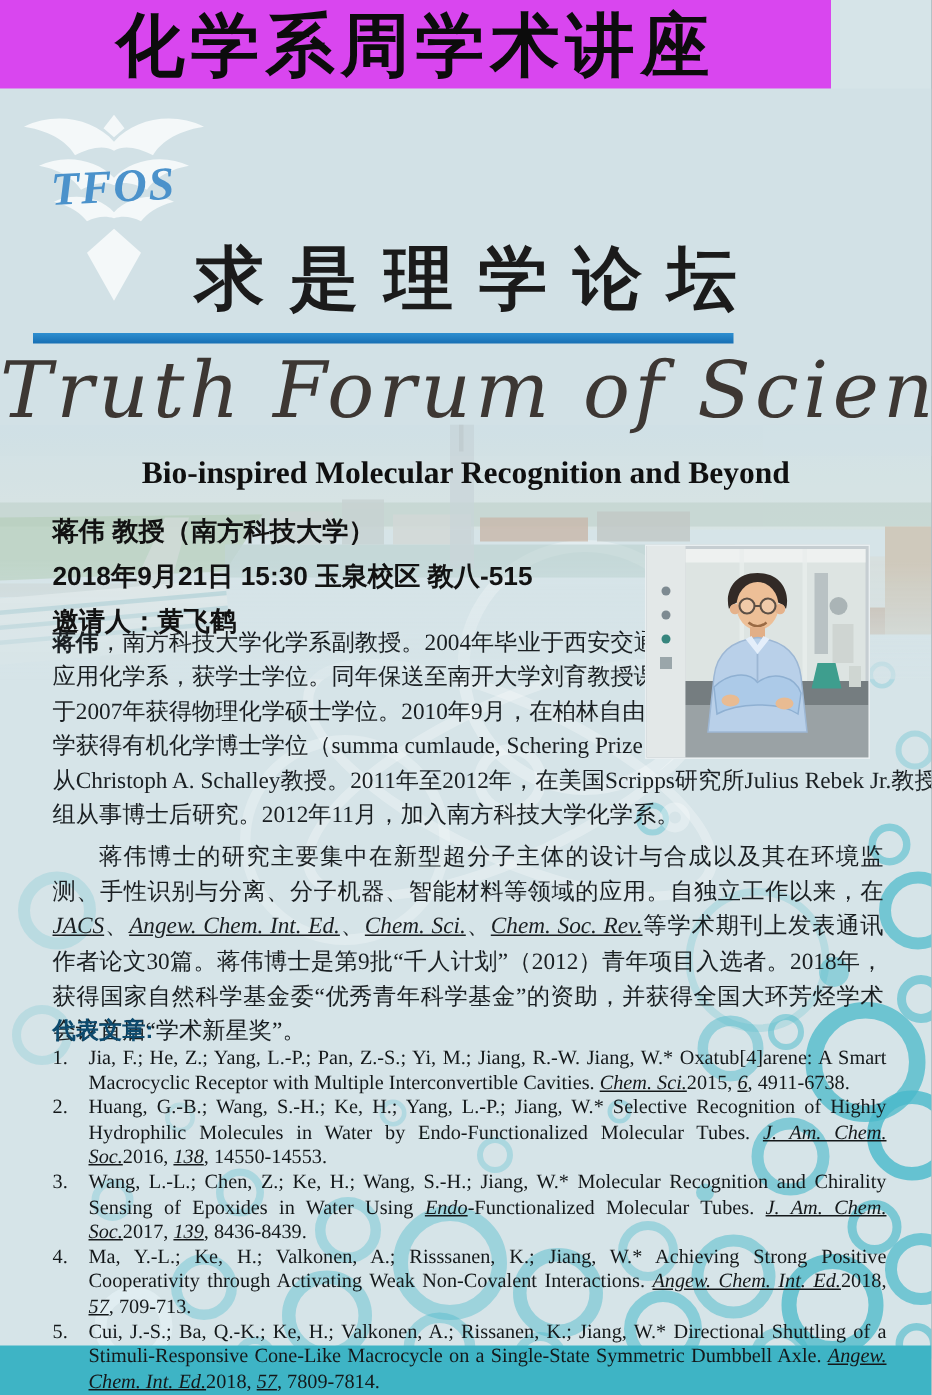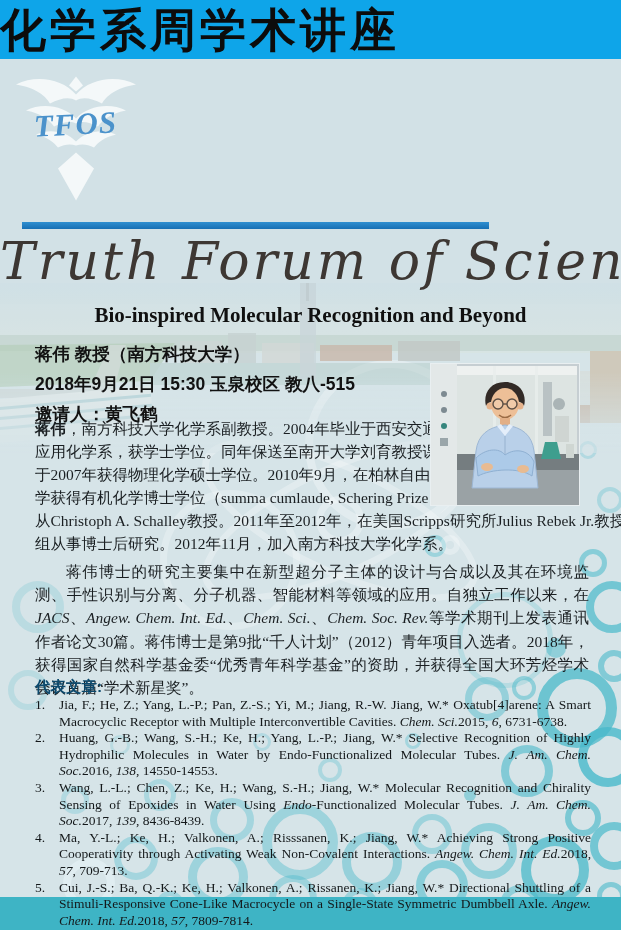--- a/index.html
+++ b/index.html
@@ -3,22 +3,22 @@
 <meta charset="utf-8">
 <style>
   html,body{margin:0;padding:0;background:#9aa7ac;}
   .poster{
     position:relative; width:621px; height:930px; margin:0 auto;
     background:#d6e4e8; overflow:hidden;
     font-family:"Liberation Serif", serif; color:#141414;
   }
   
   .top-bar{
-    position:absolute; top:0; left:0; width:621px; height:59px;
-    background:#0ea5e9; display:flex; align-items:center; justify-content:flex-start;
+    position:absolute; top:0; left:0; width:554px; height:59px;
+    background:#d946ef; display:flex; align-items:center; justify-content:center;
     z-index:6;
   }
   .top-bar-title{
     font-family:"Liberation Sans", sans-serif; font-weight:700;
     font-size:46px; letter-spacing:4px; color:#0c0c0c; white-space:nowrap; line-height:1;
   }
   
   .banner{position:absolute; top:59px; left:0; width:621px; height:245px; background:#d2e1e6; z-index:1;}
   .logo{position:absolute; top:13px; left:6px; width:140px; height:135px; z-index:3;}
   .forum-cn{
@@ -68,21 +68,21 @@
     font-family:"Liberation Sans", sans-serif; font-weight:700; font-size:15.5px; color:#0c4a6e;
   }
   .pub-list{
     position:absolute; top:697px; left:35px; width:556px;
     font-size:13.5px; line-height:16.6px; color:#14181a;
   }
   .pub-item{display:flex;}
   .pub-num{flex:0 0 24px;}
   .pub-text{flex:1; text-align:justify;}
   .b{font-weight:400;}
-  .i{font-style:italic;}
+  .i{font-style:italic;text-decoration:underline;}
   
   .bottom-bar{position:absolute; top:897px; left:0; width:621px; height:33px; background:#3eb4c5; z-index:2;}
 </style>
 </head>
 <body>
 
 <div class="poster">
 
   <div class="decor" id="bubble-layer">
       <div class="bubble" style="left: 579px; top: 549px; width: 28px; height: 28px; opacity: 0.55; border: 5px solid rgb(73, 185, 202);"></div>
@@ -179,20 +179,21 @@
       <g fill="#f4f8f9">
         <path d="M70,20 C56,4 30,0 10,10 C30,13 40,22 44,29 C54,24 63,22 70,26 C77,22 86,24 96,29 C100,22 110,13 130,10 C110,0 84,4 70,20 Z"></path>
         <path d="M70,44 C58,31 36,28 20,36 C36,39 44,46 48,52 C56,48 64,46 70,49 C76,46 84,48 92,52 C96,46 104,39 120,36 C104,28 82,31 70,44 Z"></path>
         <path d="M70,67 C60,56 42,54 30,60 C42,63 48,68 52,73 C58,70 64,69 70,71 C76,69 82,70 88,73 C92,68 98,63 110,60 C98,54 80,56 70,67 Z"></path>
         <path d="M70,78 L52,94 L70,126 L88,94 Z"></path>
         <path d="M70,2 L77,11 L70,17 L63,11 Z"></path>
       </g>
       <text x="70" y="60" text-anchor="middle" font-family="'Liberation Serif',serif" font-size="31" font-style="italic" font-weight="bold" fill="#4b92cb" letter-spacing="1" transform="rotate(-3 70 60)" id="logo-text-el">TFOS</text>
     </svg>
 
+    <div class="forum-cn">求是理学论坛</div>
     <div class="blue-rule"></div>
     <div class="forum-en">Truth Forum of Science</div>
   </div>
 
   <div class="top-bar">
     <div class="top-bar-title">化学系周学术讲座</div>
   </div>
 
   <div class="bottom-bar"></div>
 
@@ -252,21 +253,21 @@
         <div>组从事博士后研究。2012年11月，加入南方科技大学化学系。</div>
       </div>
 
     <div class="research"><span>蒋伟博士的研究主要集中在新型超分子主体的设计与合成以及其在环境监测、手性识别与分离、分子机器、智能材料等领域的应用。自独立工作以来，在</span><span class="i">JACS</span><span>、</span><span class="i">Angew. Chem. Int. Ed.</span><span>、</span><span class="i">Chem. Sci.</span><span>、</span><span class="i">Chem. Soc. Rev.</span><span>等学术期刊上发表通讯作者论文30篇。蒋伟博士是第9批“千人计划”（2012）青年项目入选者。2018年，获得国家自然科学基金委“优秀青年科学基金”的资助，并获得全国大环芳烃学术会议首届“学术新星奖”。</span></div>
 
     <div class="pub-heading">代表文章:</div>
 
     <div class="pub-list">
         <div class="pub-item">
           <span class="pub-num">1.</span>
-          <span class="pub-text"><span>Jia, F.; He, Z.; Yang, L.-P.; Pan, Z.-S.; Yi, M.; Jiang, R.-W. </span><span class="b">Jiang, W.*</span><span> Oxatub[4]arene: A Smart Macrocyclic Receptor with Multiple Interconvertible Cavities. </span><span class="i">Chem. Sci.</span><span class="b">2015</span><span>, </span><span class="i">6</span><span>, 6731-6738.</span></span>
+          <span class="pub-text"><span>Jia, F.; He, Z.; Yang, L.-P.; Pan, Z.-S.; Yi, M.; Jiang, R.-W. </span><span class="b">Jiang, W.*</span><span> Oxatub[4]arene: A Smart Macrocyclic Receptor with Multiple Interconvertible Cavities. </span><span class="i">Chem. Sci.</span><span class="b">2015</span><span>, </span><span class="i">6</span><span>, 4911-6738.</span></span>
         </div>
         <div class="pub-item">
           <span class="pub-num">2.</span>
           <span class="pub-text"><span>Huang, G.-B.; Wang, S.-H.; Ke, H.; Yang, L.-P.; </span><span class="b">Jiang, W.*</span><span> Selective Recognition of Highly Hydrophilic Molecules in Water by Endo-Functionalized Molecular Tubes. </span><span class="i">J. Am. Chem. Soc.</span><span class="b">2016</span><span>, </span><span class="i">138</span><span>, 14550-14553.</span></span>
         </div>
         <div class="pub-item">
           <span class="pub-num">3.</span>
           <span class="pub-text"><span>Wang, L.-L.; Chen, Z.; Ke, H.; Wang, S.-H.; </span><span class="b">Jiang, W.*</span><span> Molecular Recognition and Chirality Sensing of Epoxides in Water Using </span><span class="i">Endo</span><span>-Functionalized Molecular Tubes. </span><span class="i">J. Am. Chem. Soc.</span><span class="b">2017</span><span>, </span><span class="i">139</span><span>, 8436-8439.</span></span>
         </div>
         <div class="pub-item">

